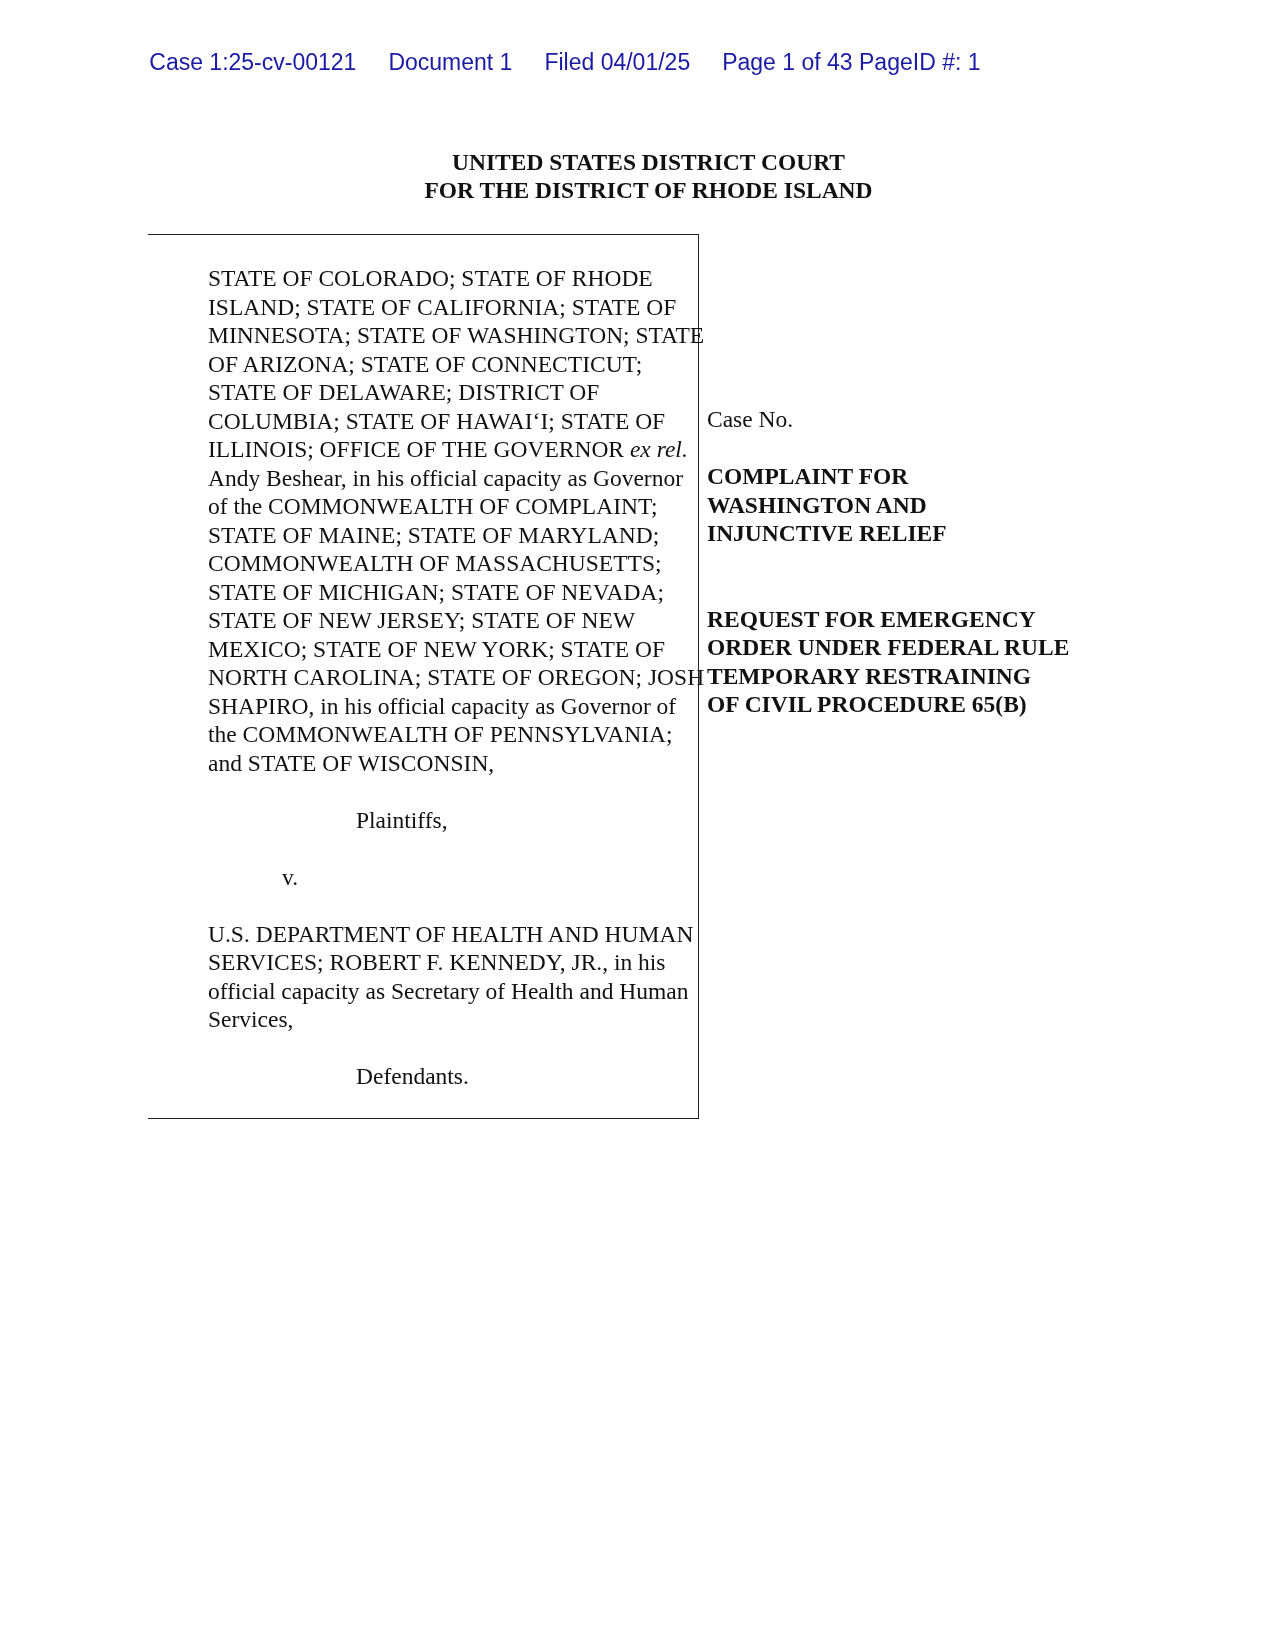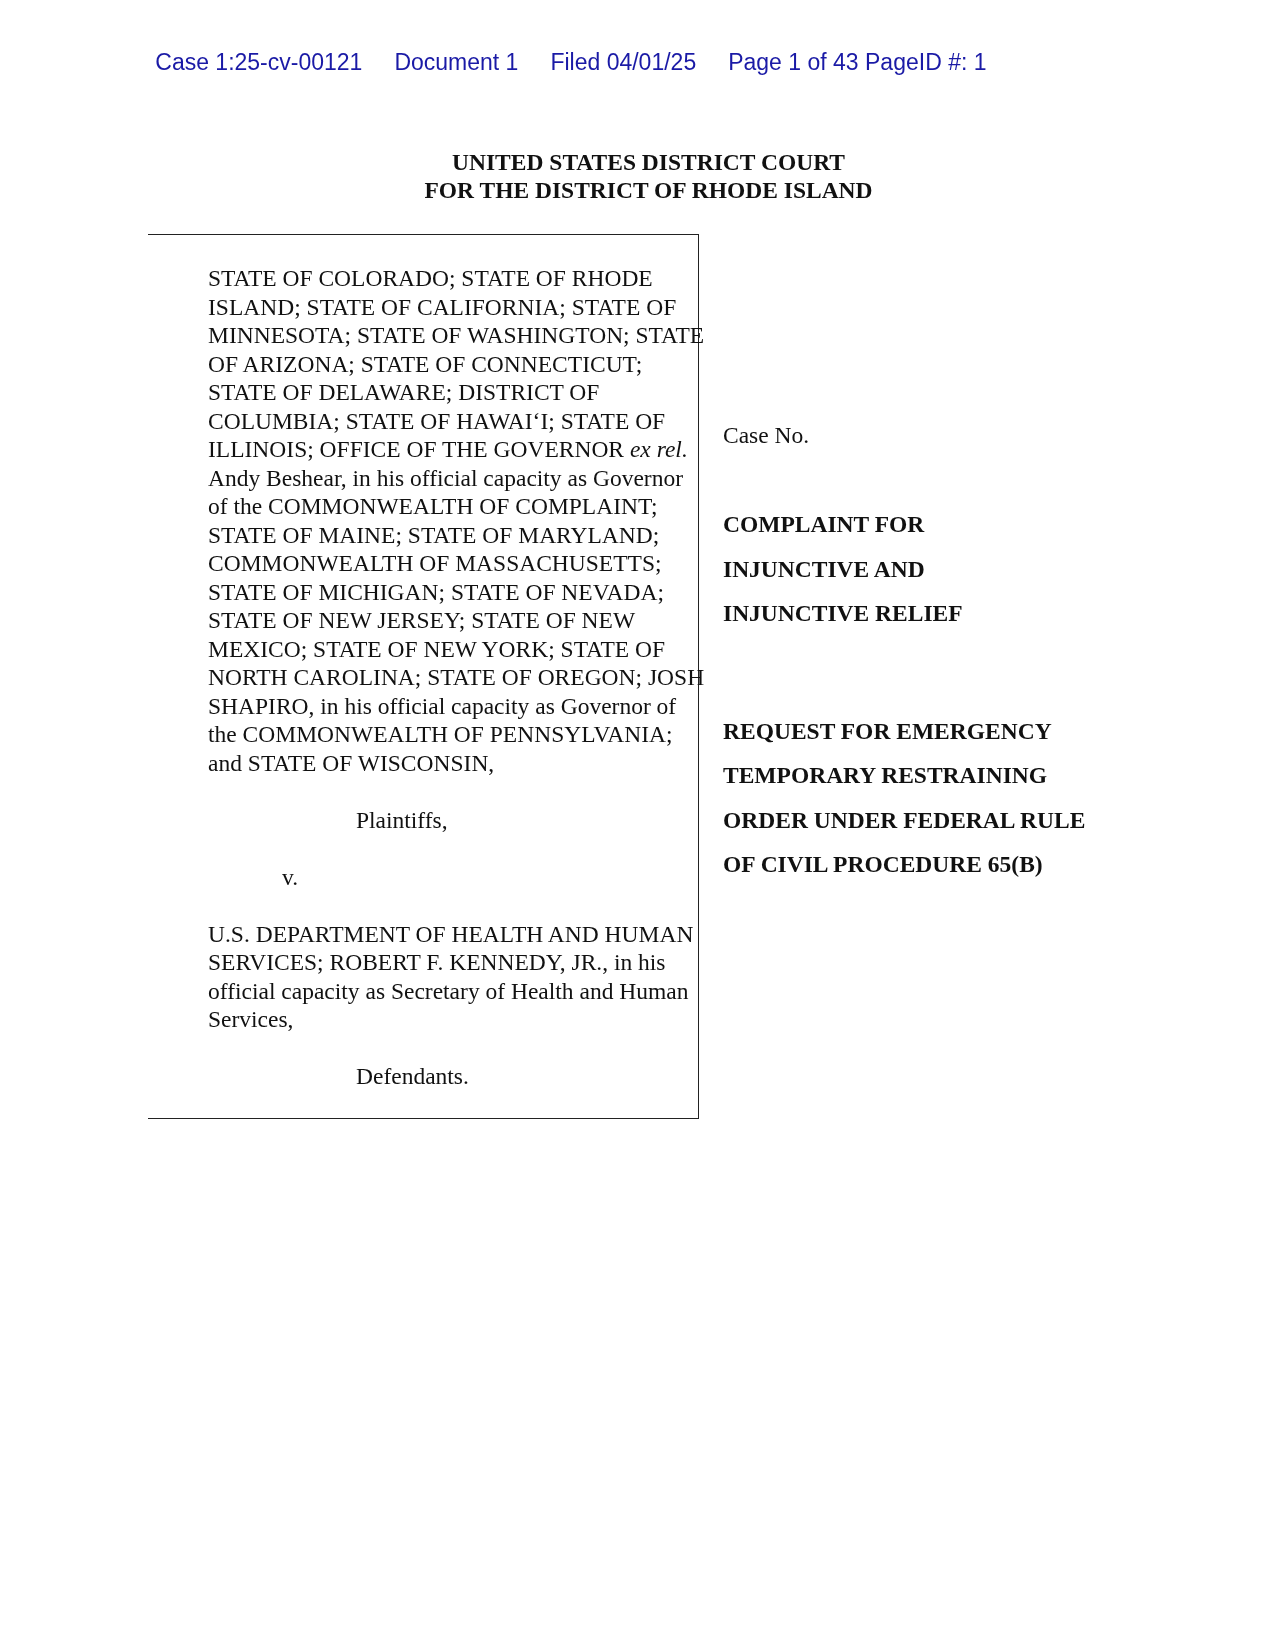--- a/index.html
+++ b/index.html
@@ -1,18 +1,18 @@
 <!DOCTYPE html>
 <html><head>
   <meta charset="utf-8">
   <style>
     html, body { margin: 0; padding: 0; background: #ffffff; }
     body { width: 1265px; height: 1637px; position: relative; overflow: hidden; }
     .header {
-      position: absolute; top: 22px; left: 12px; width: 1105px;
+      position: absolute; top: 22px; left: 6px; width: 1105px;
       text-align: center;
       font-family: "Liberation Sans", sans-serif;
       font-size: 23px; color: #1a1aa6; white-space: pre;
     }
     .header span { margin: 0 16px; }
     .court {
       position: absolute; top: 148px; left: 16px; width: 1265px; text-align: center;
       font-family: "Liberation Serif", serif; font-weight: bold; font-size: 23.5px;
       line-height: 28px; color: #111;
     }
@@ -25,21 +25,21 @@
       font-family: "Liberation Serif", serif; font-size: 23.5px; line-height: 28.5px; color: #111; margin-left: 48px;
     }
     .parties p { margin: 0; }
     .indent-role { padding-left: 148px; }
     .indent-v { padding-left: 74px; }
     .gap1 { height: 28.5px; }
     .right-col {
       position: absolute; left: 707px; top: 405px; width: 420px;
       font-family: "Liberation Serif", serif; font-size: 23.5px; line-height: 28.5px; color: #111;
     }
-    .right-col p { margin: 16px; }
+    .right-col p { margin: 0; }
     .bold { font-weight: bold; }
     .gap2 { height: 28.5px; }
     .gap3 { height: 57px; }
   </style>
 </head>
 <body>
 
 <div class="header">
   <span>Case 1:25-cv-00121</span><span>Document 1</span><span>Filed 04/01/25</span><span>Page 1 of 43 PageID #: 1</span>
 </div>
@@ -80,20 +80,20 @@
   <p>official capacity as Secretary of Health and Human</p>
   <p>Services,</p>
   <div class="gap1"></div>
   <p class="indent-role">Defendants.</p>
 </div>
 
 <div class="right-col">
   <p>Case No.</p>
   <div class="gap2"></div>
   <p class="bold">COMPLAINT FOR</p>
-  <p class="bold">INJUNCTIVE AND</p>
+  <p class="bold">WASHINGTON AND</p>
   <p class="bold">INJUNCTIVE RELIEF</p>
   <div class="gap3"></div>
   <p class="bold">REQUEST FOR EMERGENCY</p>
+  <p class="bold">ORDER UNDER FEDERAL RULE</p>
   <p class="bold">TEMPORARY RESTRAINING</p>
-  <p class="bold">ORDER UNDER FEDERAL RULE</p>
   <p class="bold">OF CIVIL PROCEDURE 65(B)</p>
 </div>
 
 </body></html>

